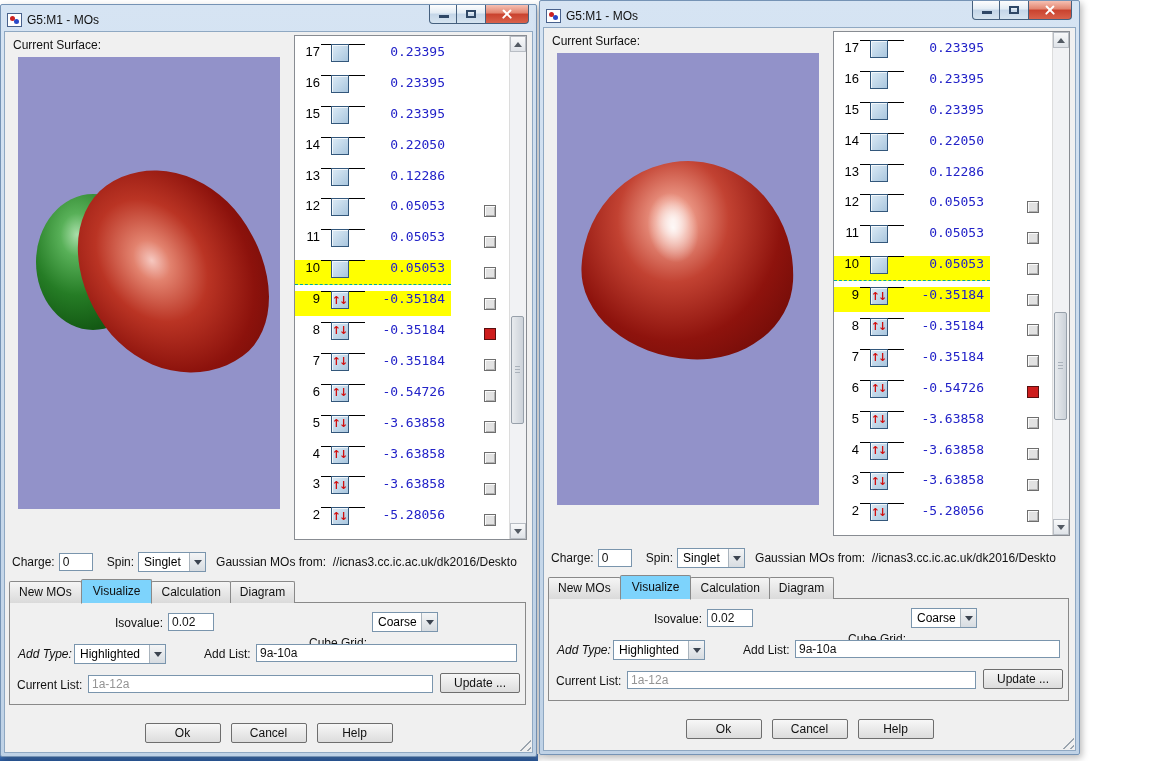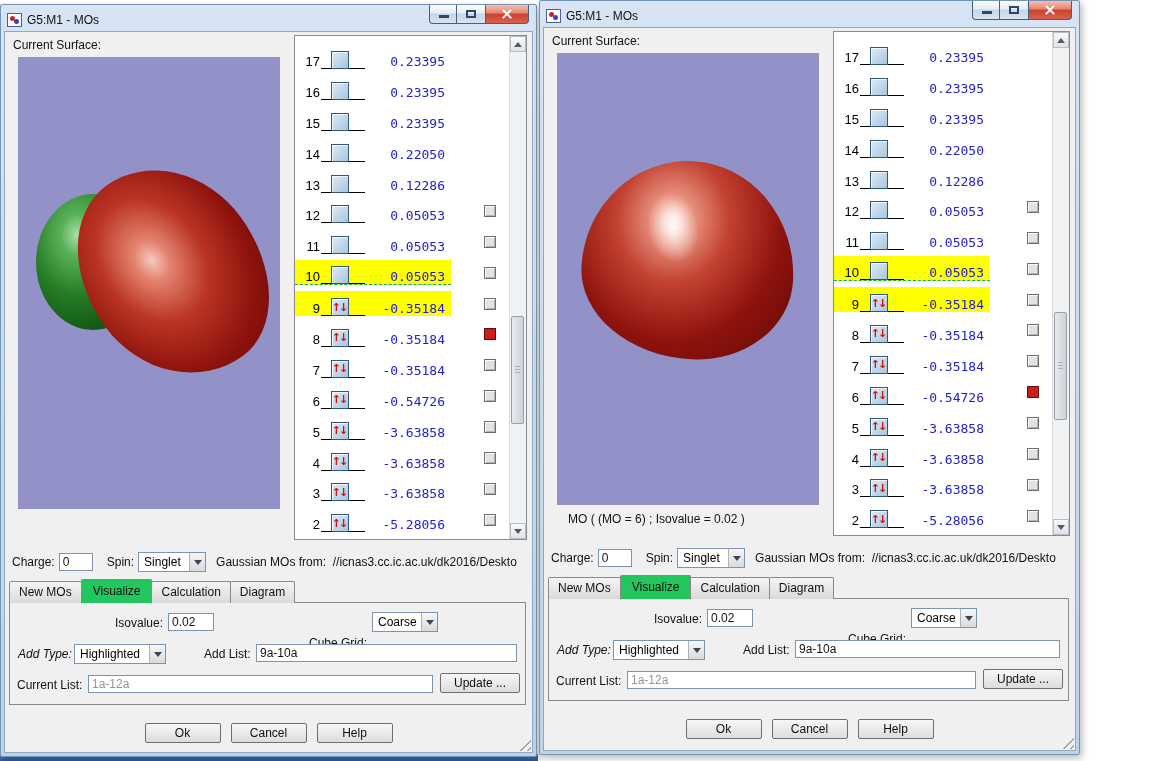--- a/index.html
+++ b/index.html
@@ -52,21 +52,21 @@
     border-radius:50% 50% 46% 54%/56% 58% 42% 44%; transform:rotate(3deg);
     background:radial-gradient(ellipse at 42% 30%, #f9dcd4 0%, #ec9886 10%, #c24232 32%, #8e130d 62%, #6a0a06 92%); }
   .blob-red-single::after { content:""; position:absolute; left:30%; top:16%; width:24%; height:36%; border-radius:50%;
     transform:rotate(-14deg);
     background:radial-gradient(ellipse, rgba(255,255,255,.9) 0%, rgba(255,255,255,0) 70%); }
 
   
   .mo-panel { position:absolute; left:289px; top:3px; right:5px; height:505px; background:#ffffff; border:1px solid #888c92; }
   .mo-list { position:absolute; left:0; top:0; right:17px; bottom:0; padding-top:5px; overflow:hidden; }
   .mo-row { height:30.9px; display:flex; align-items:center; }
-  .mo-main { display:flex; align-items:flex-end; height:25px; padding:0 6px 0 2px; }
+  .mo-main { display:flex; align-items:flex-start; height:25px; padding:0 6px 0 2px; }
   .mo-main.hl { background:#ffff00; }
   .mo-main.marq { border-bottom:1px dashed #00a99d; }
   .mo-num { width:24px; text-align:right; font-size:13px; color:#000; padding-right:1px; }
   .seg { height:1px; background:#000; flex:0 0 auto; }
   .s1 { width:10px; } .s2 { width:16px; }
   .mo-box { width:18px; height:18px; border:1px solid #33577b; flex:0 0 auto;
     background:linear-gradient(135deg,#dcebf6,#a9c6de); box-shadow:inset 1px 1px 0 rgba(255,255,255,.75);
     display:flex; align-items:center; justify-content:center; }
   .ar { font-family:"DejaVu Sans",sans-serif; font-size:11px; font-weight:bold; color:#d01010; line-height:1; }
   .ar.up { margin-right:-2px; }
@@ -104,21 +104,21 @@
     background:linear-gradient(#f4f5f6,#d7dce1); display:flex; align-items:center; justify-content:center; }
   .combo-arrow::before { content:""; width:0; height:0; border:4px solid transparent; border-top:5px solid #3c4450; margin-top:4px; }
   .spin-combo { width:68px; margin-left:4px; }
   .mos-from { margin-left:10px; font-size:12px; white-space:pre; flex:1; overflow:hidden; color:#111; }
 
   
   .tab-strip { position:absolute; left:4px; top:548px; height:23px; display:flex; align-items:flex-end; z-index:2; }
   .tab { font-size:12px; color:#111; padding:3px 9px 4px; border:1px solid #898989; border-bottom:none;
     border-radius:2px 2px 0 0; background:linear-gradient(#f5f5f5,#dadada); }
   .tab + .tab { margin-left:-1px; }
-  .tab.active { background:#22c55e; padding:4px 11px 5px; margin-bottom:-1px; border-bottom:1px solid #f0f0f0; position:relative; z-index:3; }
+  .tab.active { background:#7dd3fc; padding:4px 11px 5px; margin-bottom:-1px; border-bottom:1px solid #f0f0f0; position:relative; z-index:3; }
 
   .tab-content { position:absolute; left:4px; right:6px; top:570px; height:103px; border:1px solid #898989;
     background:#f0f0f0; z-index:1; }
   .tab-content .lbl { position:absolute; font-size:12px; }
   .iso-label { left:105px; top:13px; }
   .iso-input { position:absolute; left:158px; top:10px; width:46px; }
   .cube-label { left:299px; top:13px;margin-top:20px; }
   .cube-combo { position:absolute; left:362px; top:9px; width:66px; }
   .addtype-label { left:8px; top:44px;font-style:italic; }
   .addtype-combo { position:absolute; left:64px; top:41px; width:92px; }
@@ -453,21 +453,20 @@
             <span class="g-close"></span>
           </div>
       </div>
     </div>
     <div class="client">
       <div class="cs-label">Current Surface:</div>
       <div class="viewport">
 
         <div class="blob blob-red-single" style="display: block;"></div>
       </div>
-      <div class="caption">MO ( (MO = 6) ; Isovalue = 0.02 )</div>
 
       <div class="mo-panel">
         <div class="mo-list">
             <div class="mo-row">
               <div class="mo-main">
                 <span class="mo-num">17</span>
                 <span class="seg s1"></span>
                 <span class="mo-box"></span>
                 <span class="seg s2"></span>
                 <span class="mo-val">0.23395</span>

